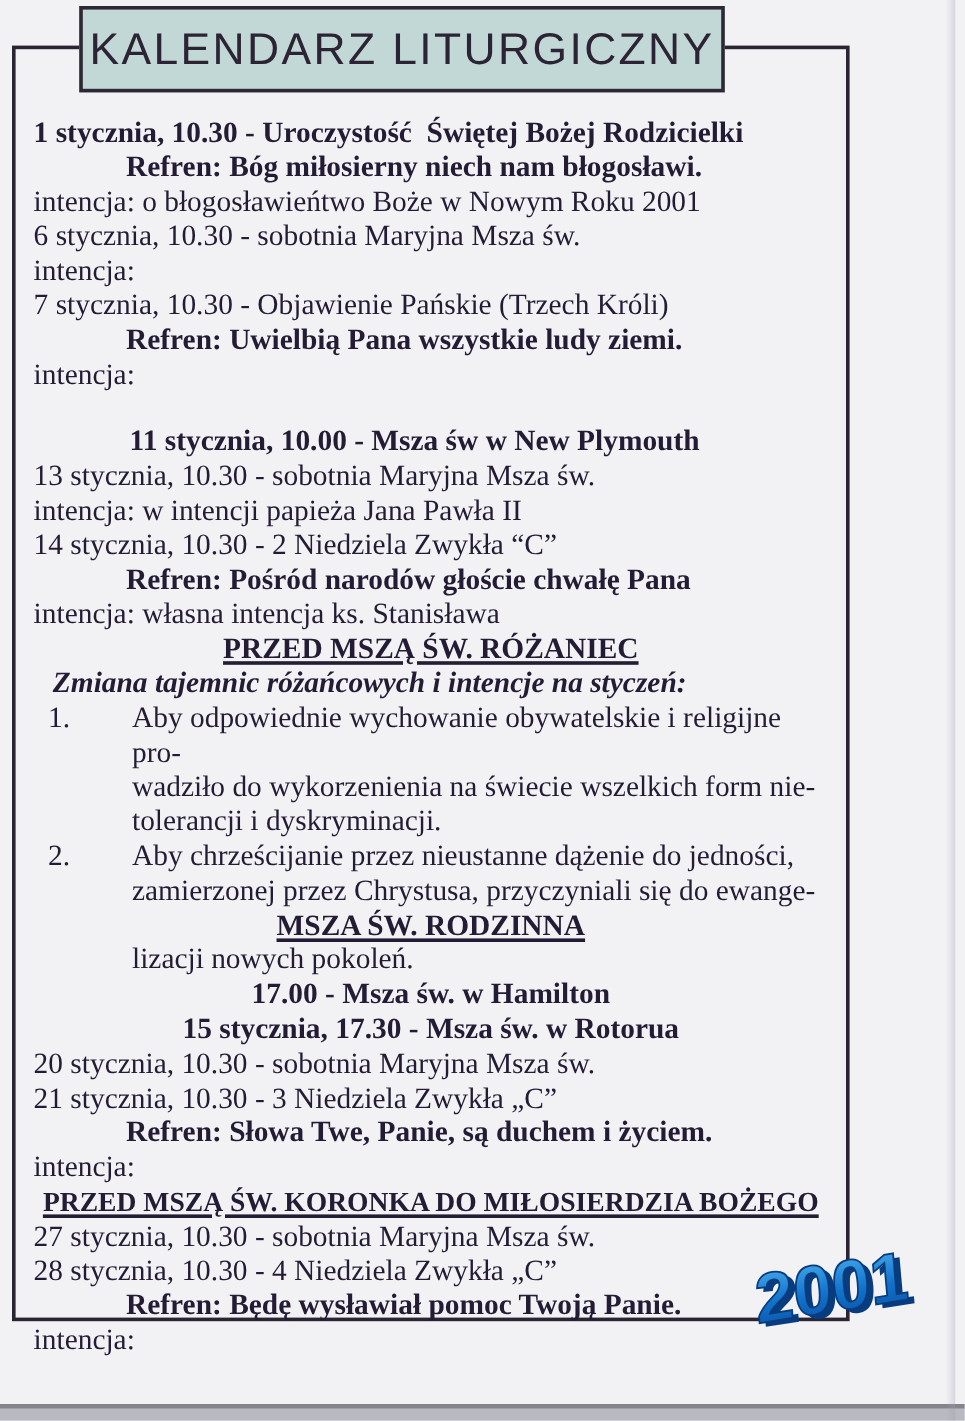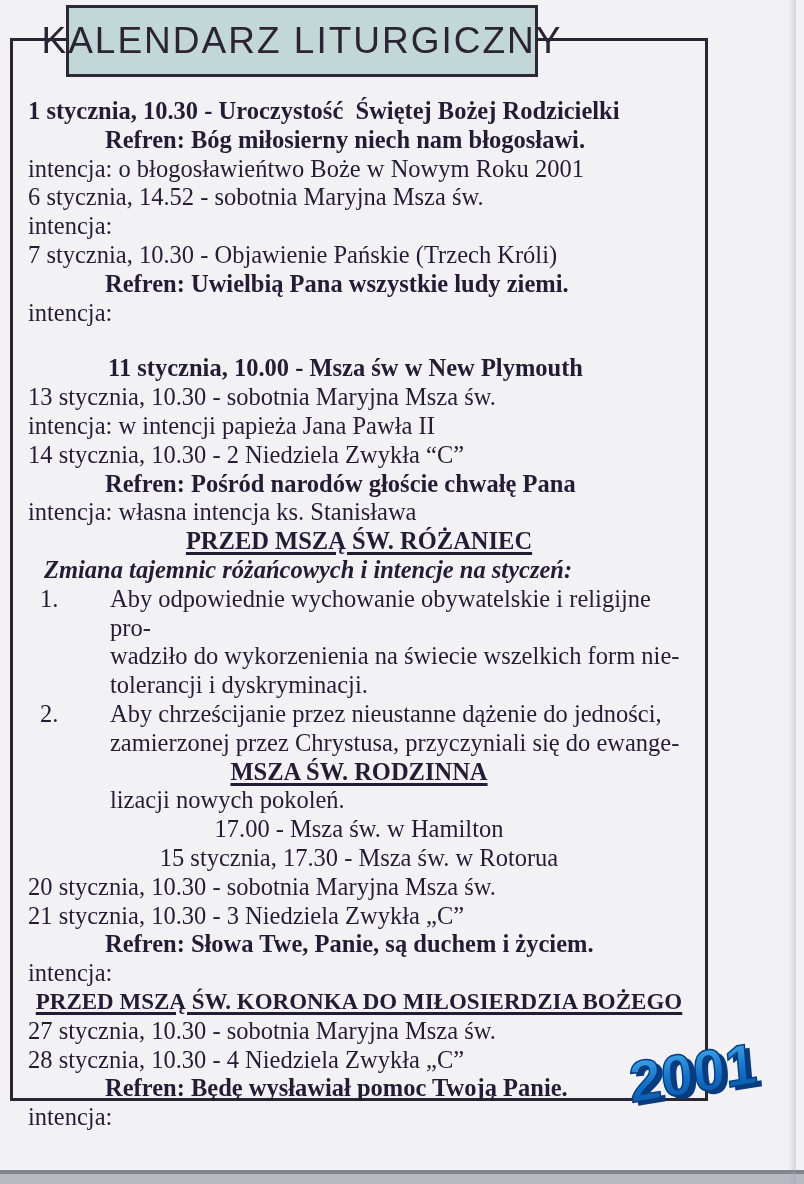--- a/index.html
+++ b/index.html
@@ -17,21 +17,21 @@
     position: absolute;
     left: 10px; top: 38px;
     width: 698px; height: 1063px;
     border: 3px solid #2b2433;
   }
 
   
   .title-box {
     position: absolute;
     left: 66px; top: 5px;
-    width: 472px; height: 72px;
+    width: 538px; height: 72px;
     background: #c2d8d6;
     border: 3px solid #2e2836;
     display: flex; align-items: center; justify-content: center;
   }
   .title-box .title {
     font-family: "Liberation Sans", sans-serif;
     font-size: 37px;
     letter-spacing: 2px;
     color: #2c2335;
     white-space: nowrap;
@@ -47,21 +47,21 @@
     color: #241c34;
   }
   .line { white-space: pre-wrap; min-height: 28.8px; }
   .line .b { font-weight: normal; }
   .line.bold { font-weight: bold; }
   .line.refren { font-weight: bold; padding-left: 77px; }
   .line.ind-bold { font-weight: bold; padding-left: 80px; margin-top: 27px; }
   .line.h { font-weight: bold; text-align: center; text-decoration: underline; text-underline-offset: 3px; text-decoration-thickness: 2.5px; }
   .line.h2 { font-weight: bold; text-align: center; text-decoration: underline; text-underline-offset: 3px; text-decoration-thickness: 2.5px; font-size: 23px; }
   .line.bi { font-weight: bold; font-style: italic; margin-left: 16px; }
-  .line.cb { font-weight: normal; text-align: center; }
+  .line.cb { font-weight: bold; text-align: center; }
   .line.ln { position: relative; padding-left: 82px; }
   .line.ln .num { position: absolute; left: 12px; }
   .line.lc { padding-left: 82px; }
 
   
   .year-badge {
     position: absolute;
     left: 628px; top: 1018px;
     width: 140px; height: 112px;
     z-index: 5;
@@ -88,21 +88,21 @@
 <div class="page-frame"></div>
 
 <div class="title-box">
   <span class="title">KALENDARZ LITURGICZNY</span>
 </div>
 
 <div class="content">
     <div class="line bold">1 stycznia, 10.30 - Uroczystość  Świętej Bożej Rodzicielki</div>
     <div class="line refren">Refren: Bóg miłosierny niech nam błogosławi.</div>
     <div class="line plain">intencja: o błogosławieńtwo Boże w Nowym Roku 2001</div>
-    <div class="line plain">6 stycznia, 14.52 - sobotnia Maryjna Msza św.</div>
+    <div class="line plain">6 stycznia, 10.30 - sobotnia Maryjna Msza św.</div>
     <div class="line plain">intencja:</div>
     <div class="line bp"><span class="b">7 stycznia,</span><span> 10.30 - Objawienie Pańskie (Trzech Króli)</span></div>
     <div class="line refren">Refren: Uwielbią Pana wszystkie ludy ziemi.</div>
     <div class="line plain">intencja:</div>
     <div class="line ind-bold">11 stycznia, 10.00 - Msza św w New Plymouth</div>
     <div class="line plain">13 stycznia, 10.30 - sobotnia Maryjna Msza św.</div>
     <div class="line plain">intencja: w intencji papieża Jana Pawła II</div>
     <div class="line bp"><span class="b">14 stycznia,</span><span> 10.30 - 2 Niedziela Zwykła “C”</span></div>
     <div class="line refren">Refren: Pośród narodów głoście chwałę Pana</div>
     <div class="line plain">intencja: własna intencja ks. Stanisława</div>

